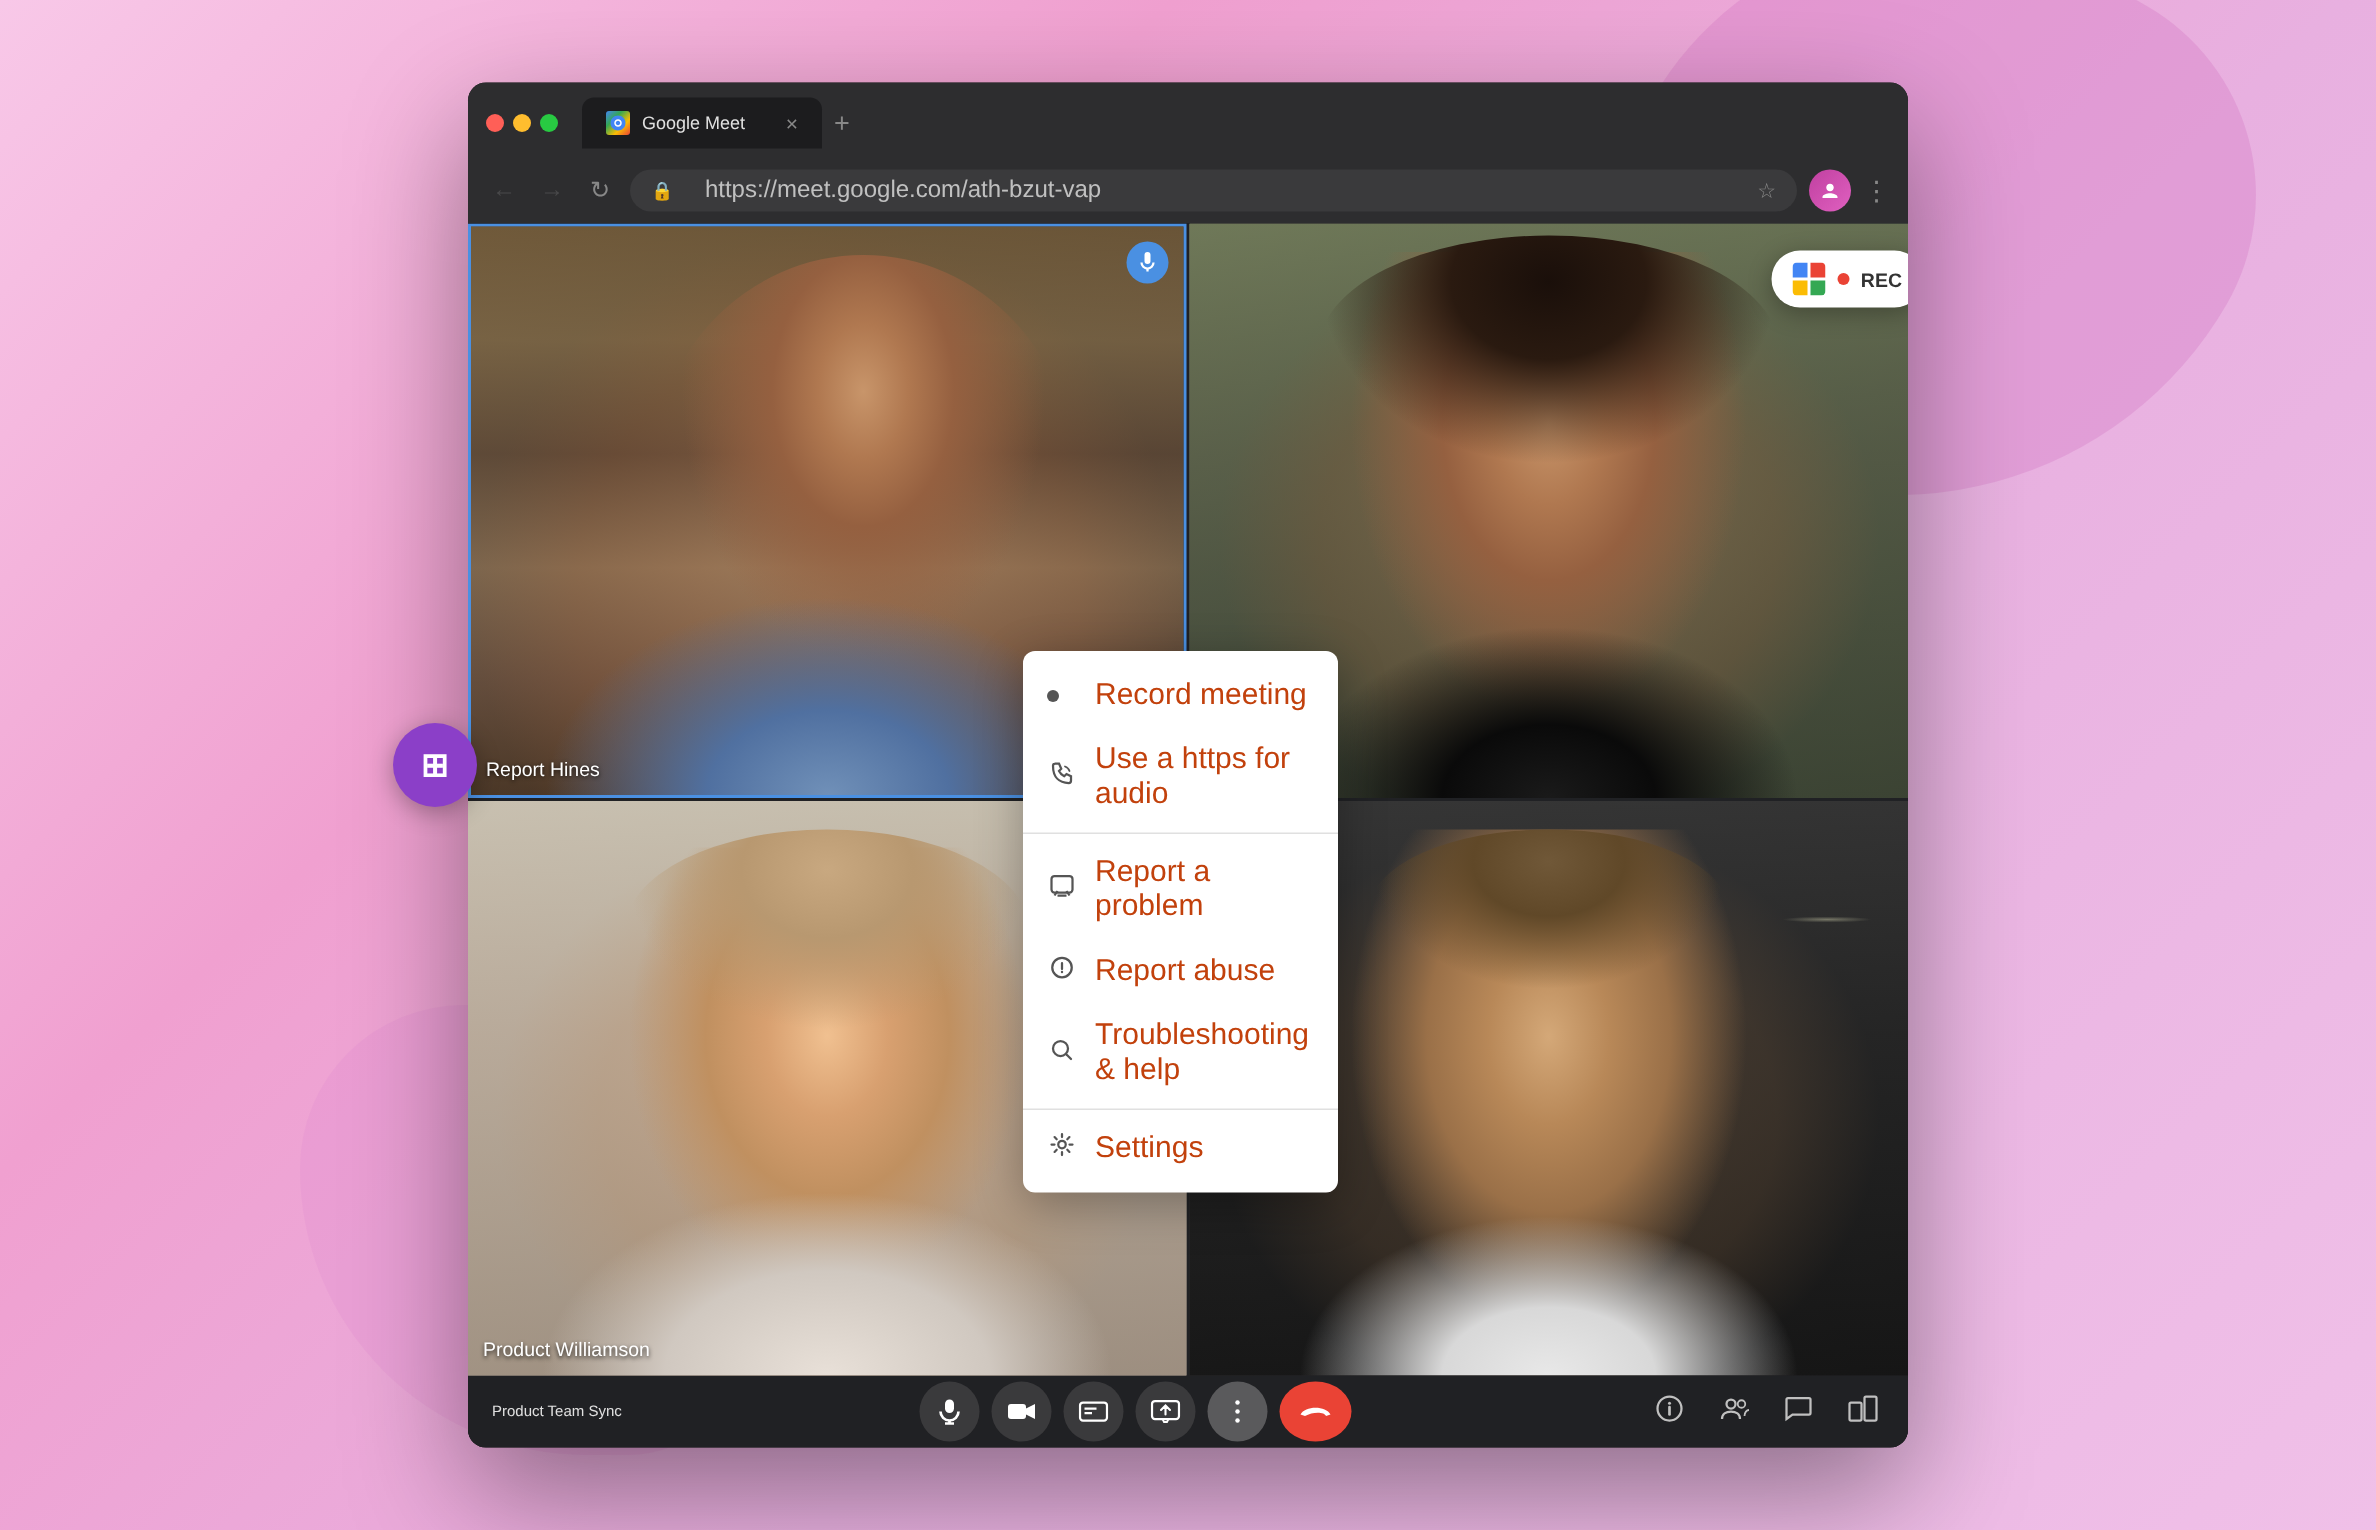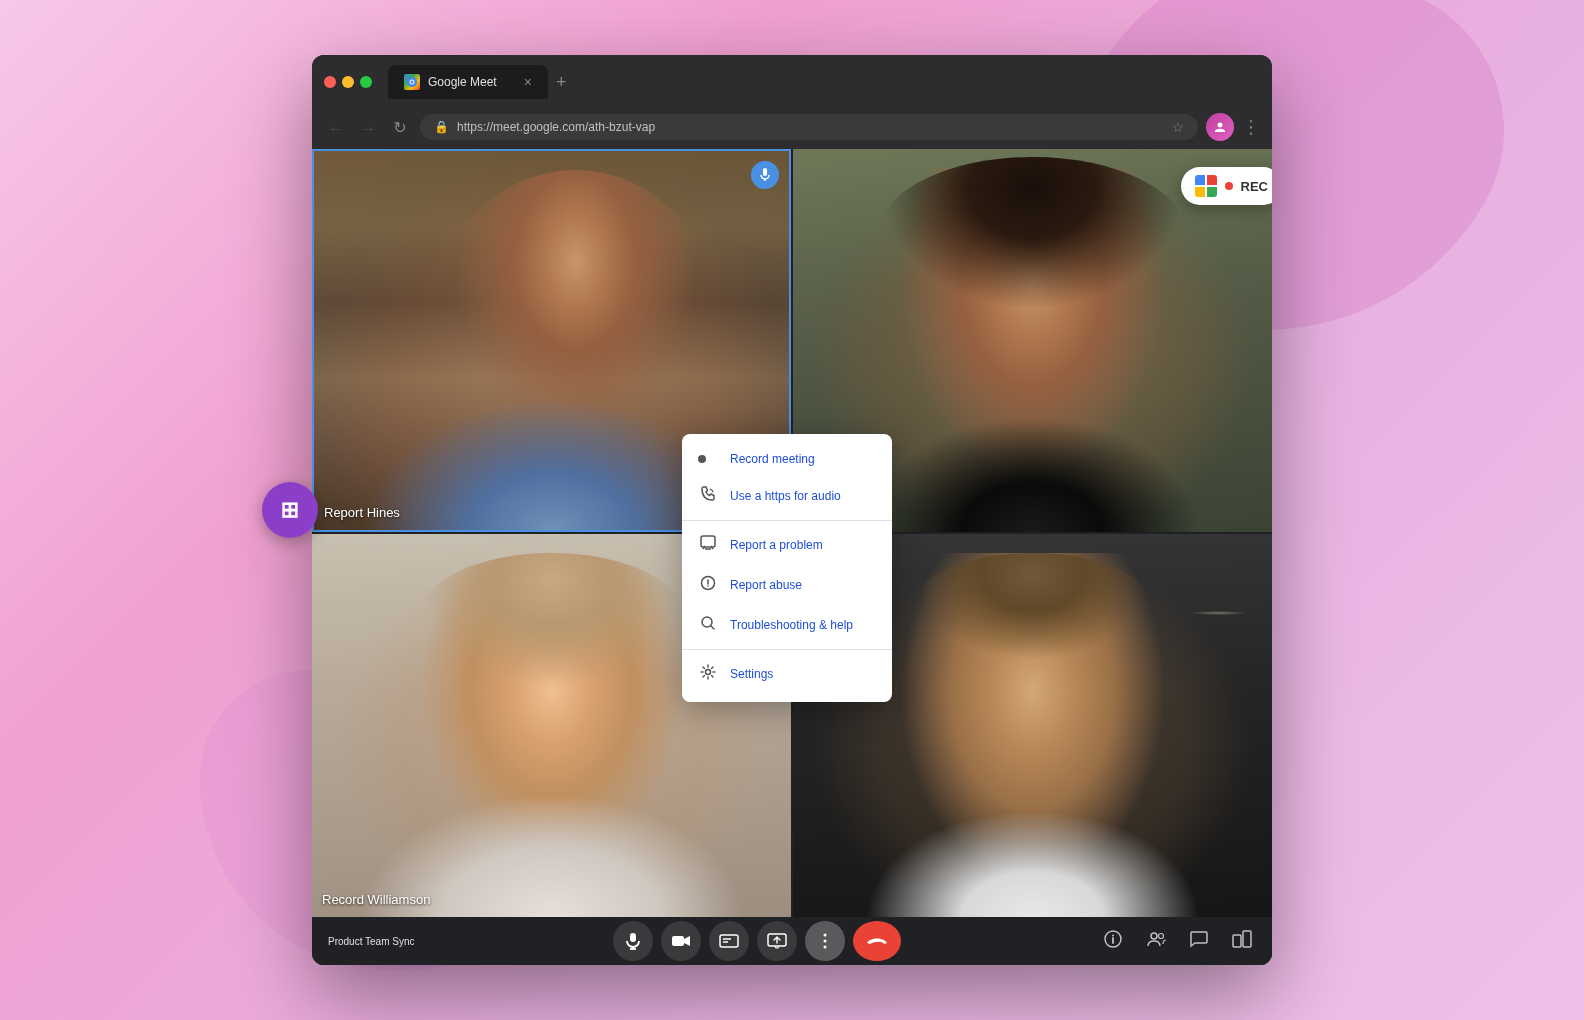--- a/index.html
+++ b/index.html
@@ -140,23 +140,24 @@
       flex: 1;
       background: #3a3a3c;
       border-radius: 20px;
       padding: 5px 14px;
       display: flex;
       align-items: center;
       gap: 8px;
     }
     .lock-icon { color: #888; font-size: 12px; }
     .address-text {
-      font-size: 12px;
+      font-size: 16px;
       color: #c0c0c0;
       flex: 1;
+      margin-left: 13px;
     }
     .star-icon { color: #888; font-size: 14px; }
     .avatar-btn {
       width: 28px;
       height: 28px;
       border-radius: 50%;
       background: linear-gradient(135deg, #c040a0, #e060c0);
       display: flex;
       align-items: center;
       justify-content: center;
@@ -388,22 +389,22 @@
       width: 210px;
       padding: 8px 0;
       z-index: 100;
     }
     .menu-item {
       display: flex;
       align-items: center;
       gap: 12px;
       padding: 10px 16px;
       cursor: pointer;
-      color: #1d4ed8;
-      font-size: 12px;
+      color: #c2410c;
+      font-size: 20px;
     }
     .menu-divider {
       height: 1px;
       background: #e0e0e0;
       margin: 4px 0;
     }
     .menu-icon {
       color: #555;
       font-size: 16px;
       width: 20px;
@@ -529,21 +530,21 @@
           <div style="position:absolute; top:0; left:0; right:0; bottom:0; background: linear-gradient(180deg, #c8c0b0 0%, #b8a898 40%, #a09080 100%); opacity:0.8;"></div>
           <div style="position:absolute; bottom:10%; left:20%; right:20%; top:8%;
             background: radial-gradient(ellipse at 50% 40%, #f0c090 0%, #d8a070 20%, #c09060 40%, transparent 65%);"></div>
 
           <div style="position:absolute; bottom:0; left:10%; right:10%; height:32%;
             background: radial-gradient(ellipse at 50% 100%, #e8e0d8 0%, #d0c8c0 40%, transparent 70%);"></div>
 
           <div style="position:absolute; top:5%; left:22%; right:22%; height:35%;
             background: radial-gradient(ellipse at 50% 20%, #c8a880 0%, #b89870 30%, transparent 70%); border-radius:50%;"></div>
         </div>
-        <div class="name-label">Record Williamson</div>
+        <div class="name-label">Product Williamson</div>
       </div>
 
       <div class="video-cell person-male">
         <div class="face-area">
           <div style="position:absolute; top:0; left:0; right:0; bottom:0; background: linear-gradient(180deg, #353535 0%, #252525 40%, #151515 100%); opacity:0.8;"></div>
           <div style="position:absolute; bottom:5%; left:20%; right:20%; top:5%;
             background: radial-gradient(ellipse at 50% 40%, #d4a878 0%, #b88858 20%, #9a7048 40%, transparent 65%);"></div>
 
           <div style="position:absolute; bottom:0; left:15%; right:15%; height:28%;
             background: radial-gradient(ellipse at 50% 100%, #e8e8e8 0%, #d8d8d8 30%, transparent 70%);"></div>

